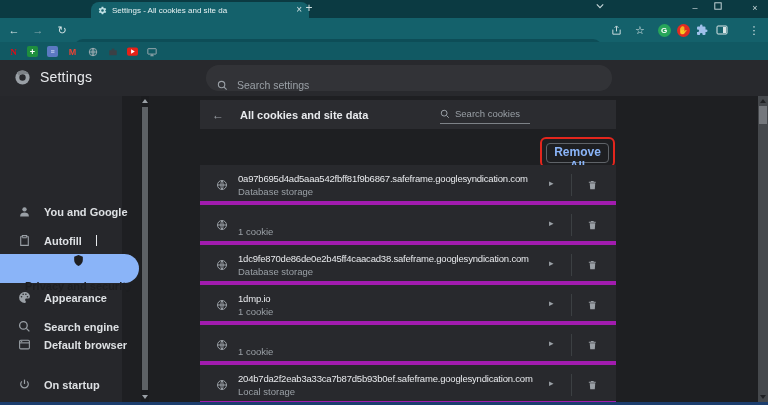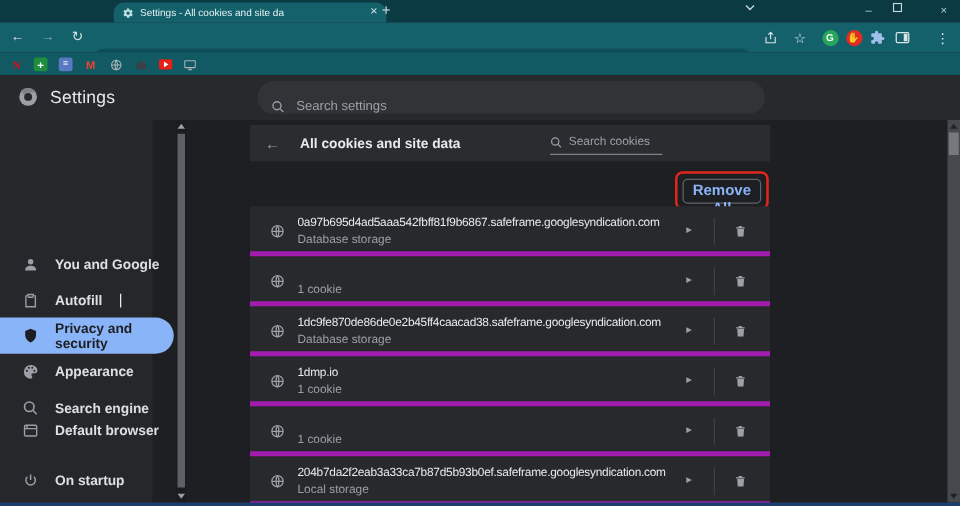--- a/index.html
+++ b/index.html
@@ -40,21 +40,21 @@
   .page-header{position:absolute;top:60px;left:0;right:0;height:36px;background:#28292d;}
   .page-title{position:absolute;left:40px;top:9px;font-size:14px;color:#e8eaed;letter-spacing:.2px;}
   .settings-search{position:absolute;left:206px;top:5px;width:406px;height:26px;border-radius:13px;
                    background:rgba(255,255,255,.05);display:flex;align-items:flex-end;gap:9px;
                    padding:0 11px;font-size:10.5px;color:#9aa0a6;}
 
   .sidebar{position:absolute;top:96px;left:0;width:122px;bottom:0;background:#26272b;}
   .side-item{position:absolute;left:0;width:141px;height:29px;display:flex;align-items:center;
              gap:13px;padding-left:18px;font-size:11px;font-weight:bold;color:#dde0e3;}
   .side-item .ic{width:13px;height:13px;flex:0 0 13px;color:#9aa0a6;}
-  .side-item.selected{width:139px;border-radius:0 15px 15px 0;background:#8ab4f8;color:#1d1e21;}
+  .side-item.selected{width:139px;border-radius:0 15px 15px 0;background:#8ab4f8;color:#1d1e21;flex-direction:column;}
   .side-item.selected .ic{color:#1d1e21;}
   .caret{display:inline-block;width:1px;height:11px;background:#e8eaed;margin-left:1px;}
   .adv-row{position:absolute;left:0;top:307px;width:141px;height:28px;display:flex;
            align-items:center;padding:0 14px;font-size:11px;font-weight:bold;color:#dde0e3;}
 
   
   .sbL{position:absolute;left:141px;top:96px;width:8px;bottom:3px;background:#1b1c1f;}
   .sbL .thumb{position:absolute;left:1px;top:11px;bottom:12px;width:6px;background:#5d6165;}
   .tri-up{width:0;height:0;border-left:3px solid transparent;border-right:3px solid transparent;
           border-bottom:4px solid #9aa0a6;margin:3px auto 0;}

